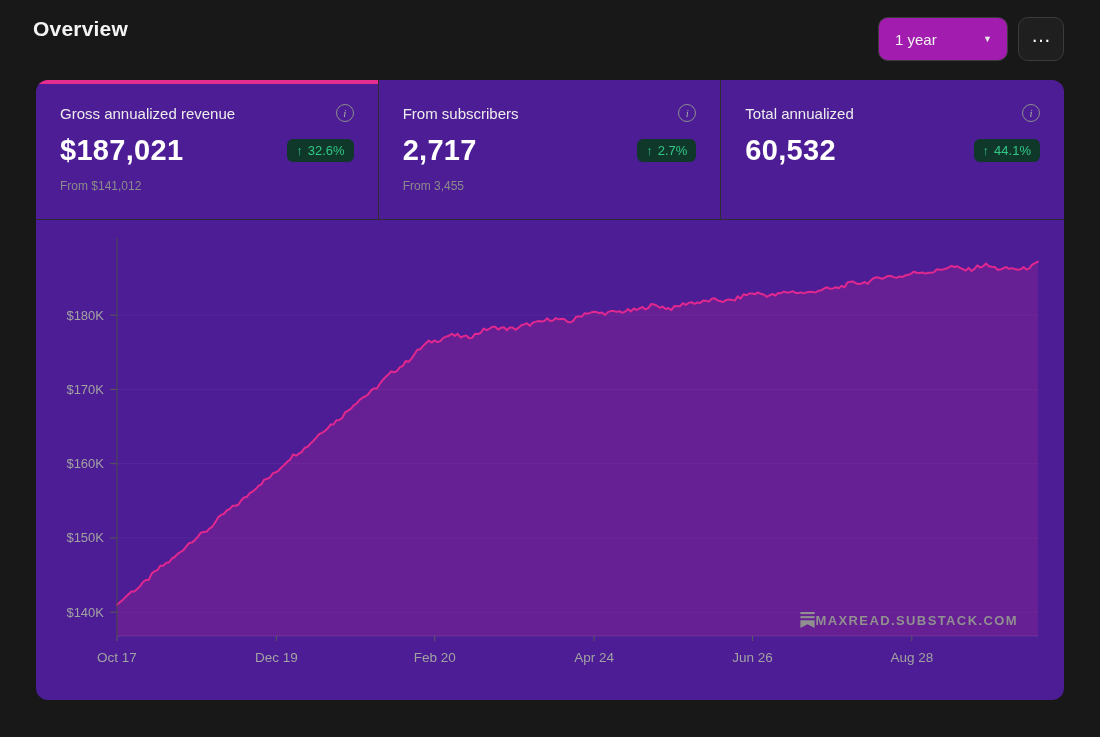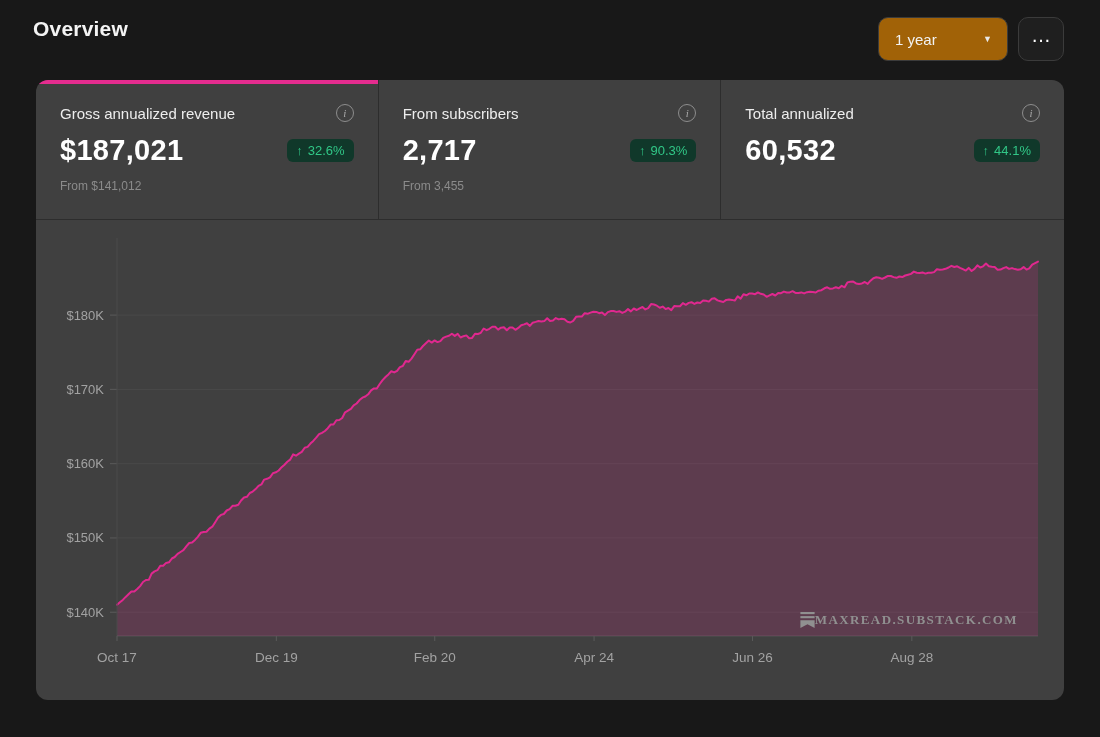--- a/index.html
+++ b/index.html
@@ -19,41 +19,41 @@
   .page-title {
     font-size: 21px;
     font-weight: 700;
     color: #f4f4f4;
     letter-spacing: 0.2px;
   }
   .header-controls { display: flex; gap: 10px; align-items: center; }
   .range-btn {
     display: flex; align-items: center; justify-content: space-between;
     min-width: 130px; height: 44px;
-    background: #a16207;
+    background: #a21caf;
     border: 1px solid #3b3b3b;
     border-radius: 10px;
     padding: 0 15px 0 16px;
     color: #f2f2f2; font-size: 15px;
     cursor: pointer;
   }
   .caret { font-size: 9px; color: #e8e8e8; margin-left: 24px; }
   .more-btn {
     width: 46px; height: 44px;
     background: #1f1f1f;
     border: 1px solid #3b3b3b;
     border-radius: 10px;
     color: #ffffff; font-size: 20px; line-height: 1;
     display: flex; align-items: center; justify-content: center;
     cursor: pointer;
     padding-bottom: 8px;
   }
   .panel {
     margin: 0 36px;
-    background: #404040;
+    background: #4c1d95;
     border-radius: 12px;
     overflow: hidden;
   }
   .cards {
     display: grid;
     grid-template-columns: 1fr 1fr 1fr;
     border-bottom: 1px solid #2d2d2d;
   }
   .card {
     position: relative;
@@ -101,21 +101,20 @@
   .card-from { margin-top: 12px; font-size: 12px; color: #8b8b8b; }
   .chart-wrap { position: relative; padding-top: 2px; padding-bottom: 6px; }
   svg text { font-family: "Liberation Sans", sans-serif; }
   .watermark {
     position: absolute;
     right: 46px; bottom: 72px;
     display: flex; align-items: center; gap: 0;
     color: #909090;
     font-size: 13px; font-weight: 700;
     letter-spacing: 1.4px;
-    font-family: Liberation Serif, serif;
   }
 </style>
 </head>
 <body>
 
 <div class="header">
   <div class="page-title">Overview</div>
   <div class="header-controls">
     <button class="range-btn">
       <span>1 year</span>
@@ -149,21 +148,21 @@
     <div class="card">
 
       <div class="card-top">
         <span class="card-label">From subscribers</span>
         <span class="info-icon">i</span>
       </div>
       <div class="card-main">
         <span class="card-value">2,717</span>
         <span class="badge">
           <span>↑</span>
-          <span>90.3%</span>
+          <span>2.7%</span>
         </span>
       </div>
       <div class="card-from">From 3,455</div>
     </div>
 
     <div class="card">
 
       <div class="card-top">
         <span class="card-label">Total annualized</span>
         <span class="info-icon">i</span>

